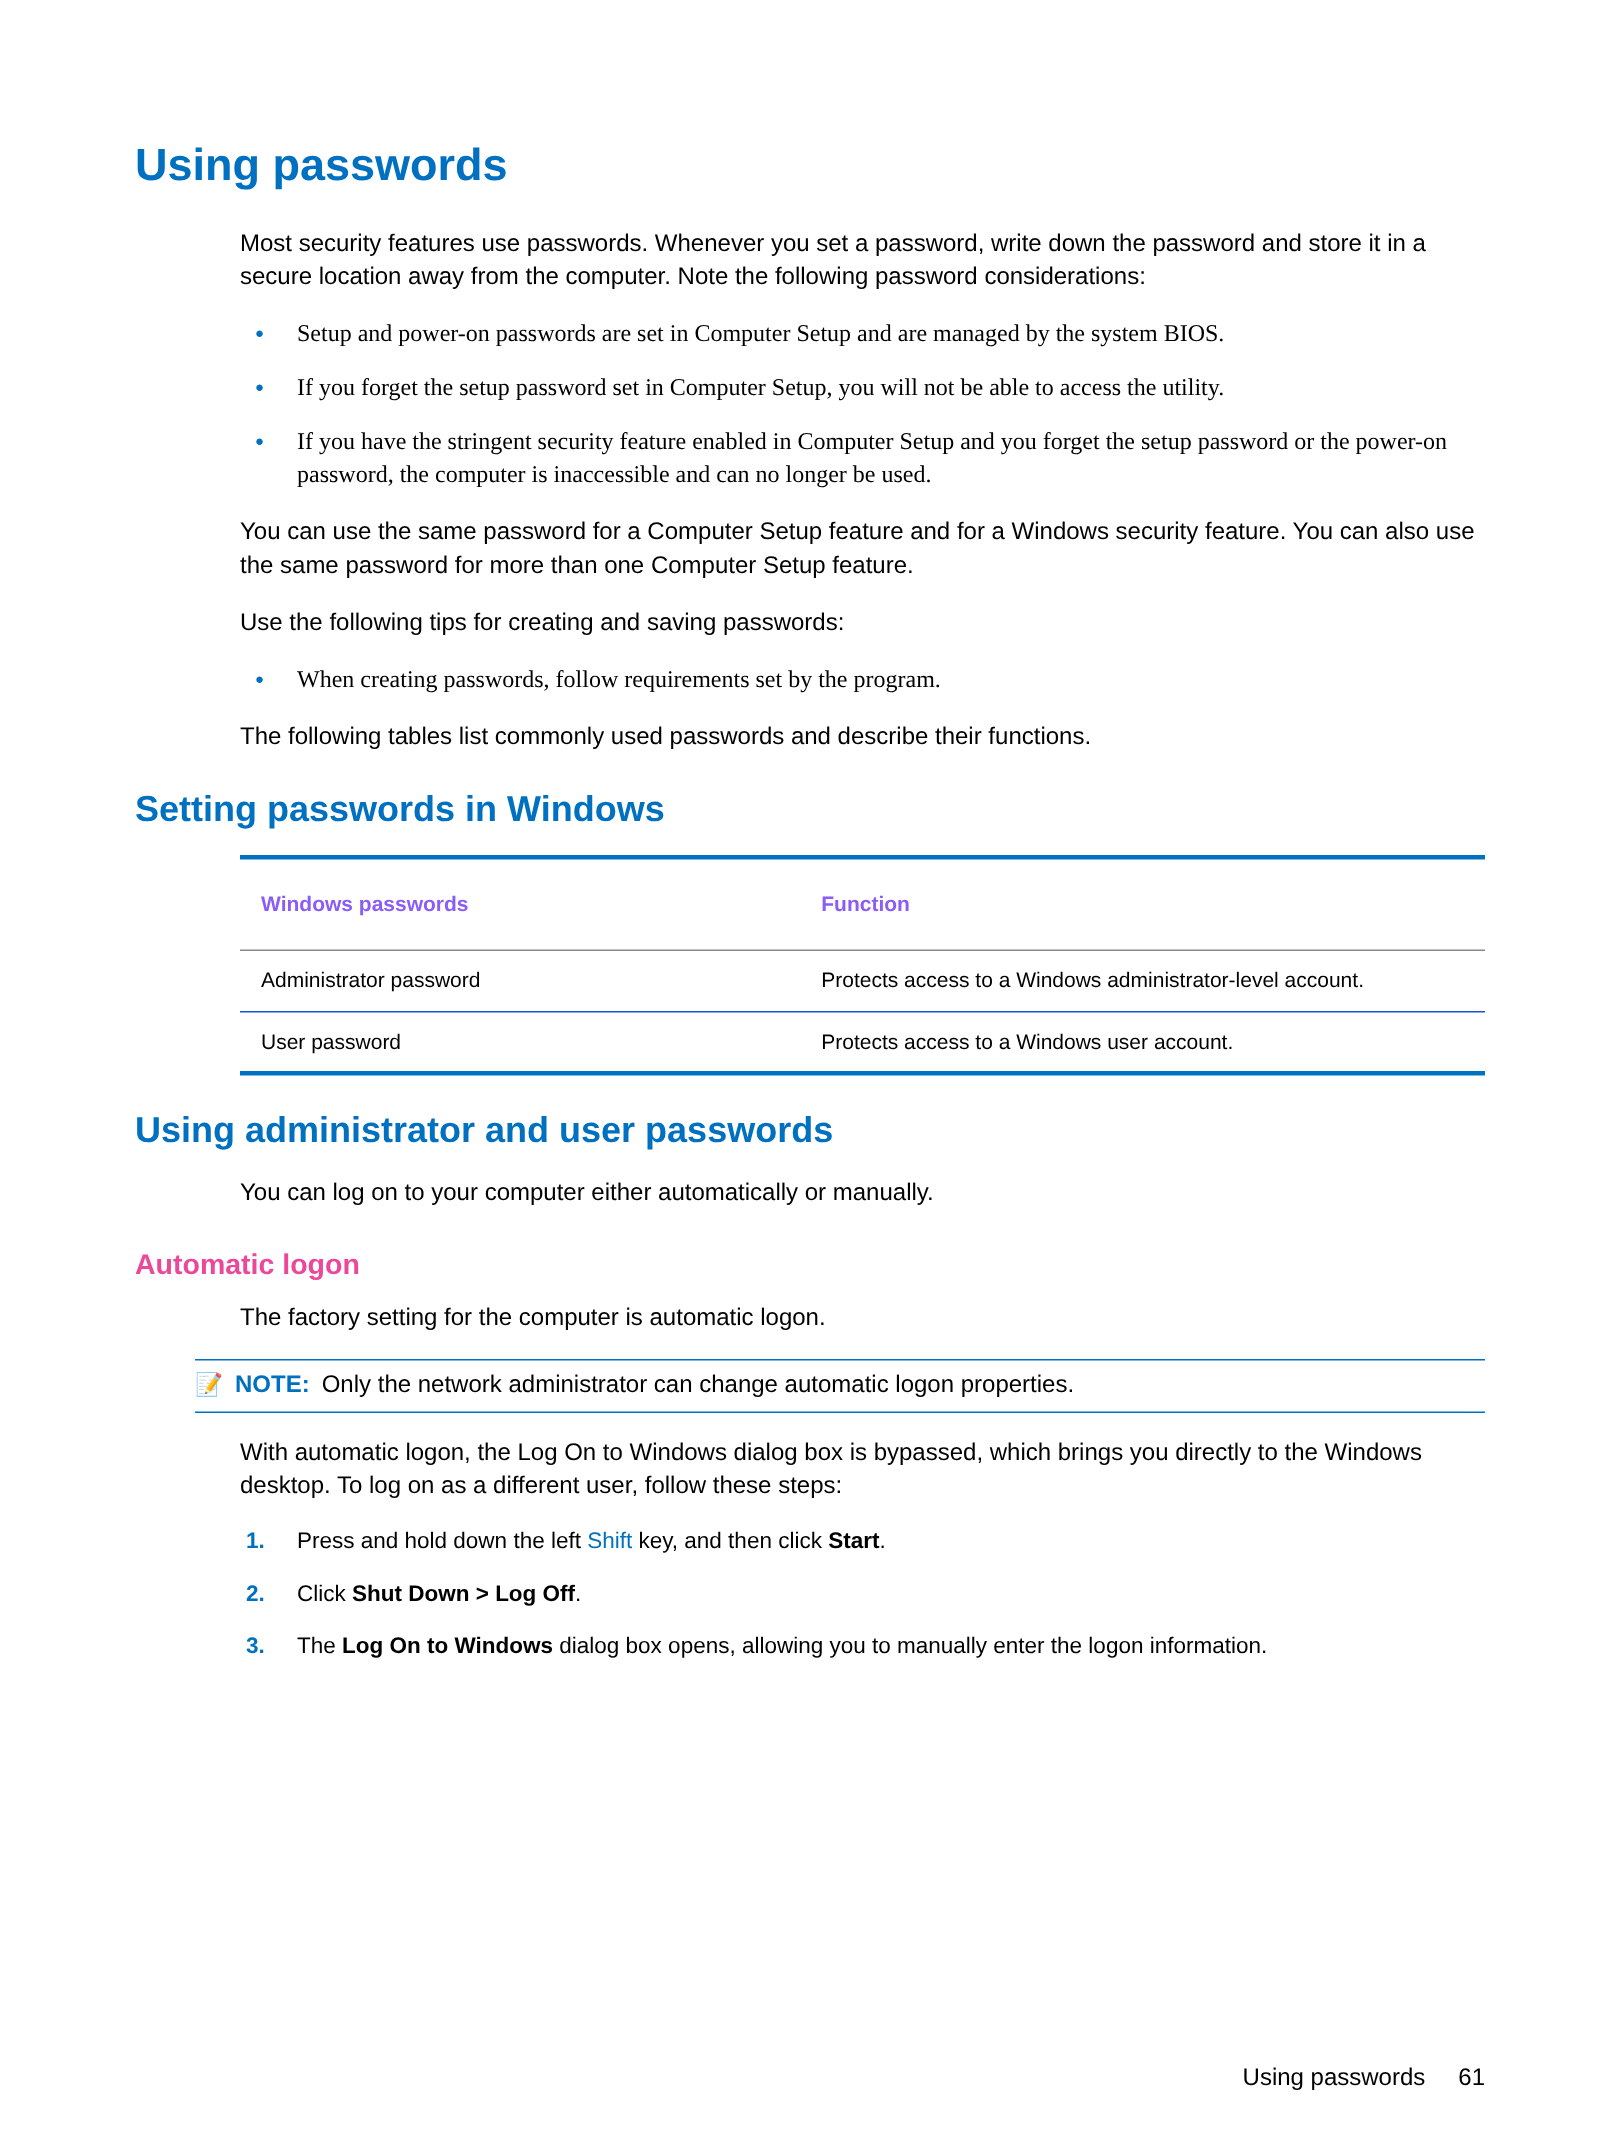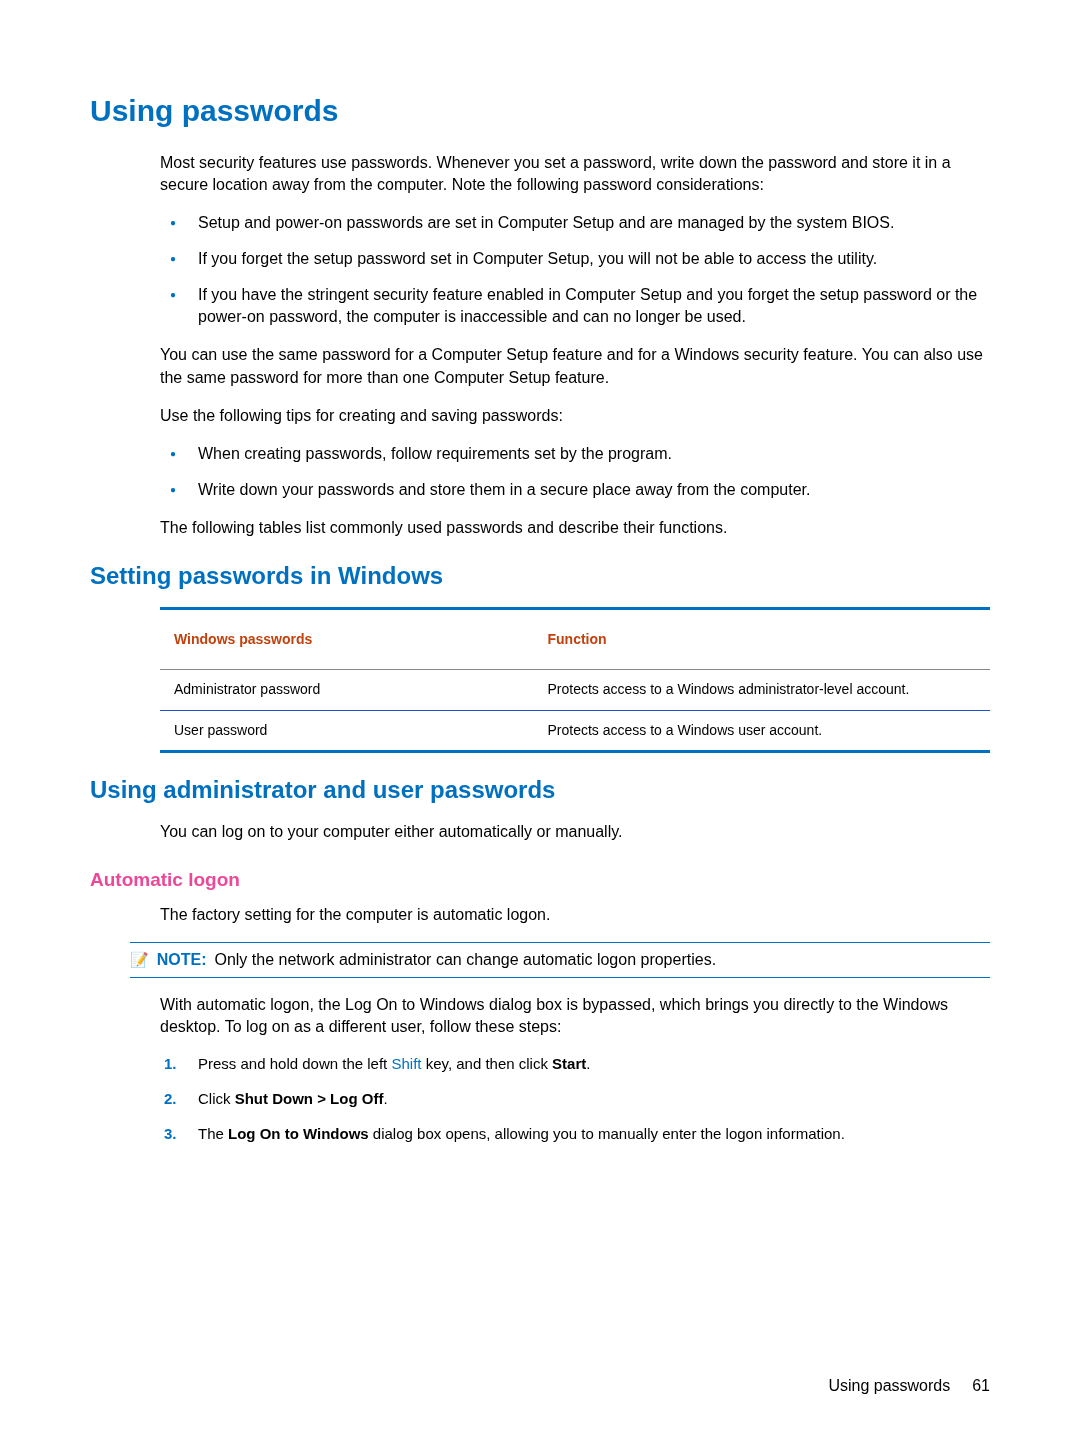--- a/index.html
+++ b/index.html
@@ -41,20 +41,21 @@
       margin-left: 70px;
     }
     p.para {
       font-size: 16px;
       margin-bottom: 16px;
       line-height: 1.38;
     }
     ul.bullets {
       list-style: none;
       margin-bottom: 16px;
+      font-family: Liberation Serif, serif;
     }
     ul.bullets li {
       position: relative;
       padding-left: 38px;
       margin-bottom: 14px;
       font-size: 16px;
       line-height: 1.38;
     }
     ul.bullets li::before {
       content: "●";
@@ -96,21 +97,21 @@
       width: 100%;
       border-collapse: collapse;
       border-top: 3px solid #0070c0;
       border-bottom: 3px solid #0070c0;
       margin-top: 4px;
       margin-bottom: 6px;
       font-size: 14px;
     }
     table.pw-table th {
       text-align: left;
-      color: #c2410c;
+      color: #8b5cf6;
       font-weight: bold;
       padding: 20px 14px;
       border-bottom: 1px solid #888;
     }
     table.pw-table td {
       padding: 10px 14px;
       border-bottom: 1px solid #1d4ed8;
     }
     table.pw-table tr:last-child td {
       border-bottom: none;
@@ -158,21 +159,20 @@
     <li>Setup and power-on passwords are set in Computer Setup and are managed by the system BIOS.</li>
     <li>If you forget the setup password set in Computer Setup, you will not be able to access the utility.</li>
     <li>If you have the stringent security feature enabled in Computer Setup and you forget the setup password or the power-on password, the computer is inaccessible and can no longer be used.</li>
   </ul>
 
   <p class="para">You can use the same password for a Computer Setup feature and for a Windows security feature. You can also use the same password for more than one Computer Setup feature.</p>
   <p class="para">Use the following tips for creating and saving passwords:</p>
 
   <ul class="bullets">
     <li>When creating passwords, follow requirements set by the program.</li>
-    <li>Write down your passwords and store them in a secure place away from the computer.</li>
   </ul>
 
   <p class="para">The following tables list commonly used passwords and describe their functions.</p>
 </div>
 
 <h2 class="sub-heading">Setting passwords in Windows</h2>
 
 <div class="body-indent">
   <table class="pw-table">
     <thead>

